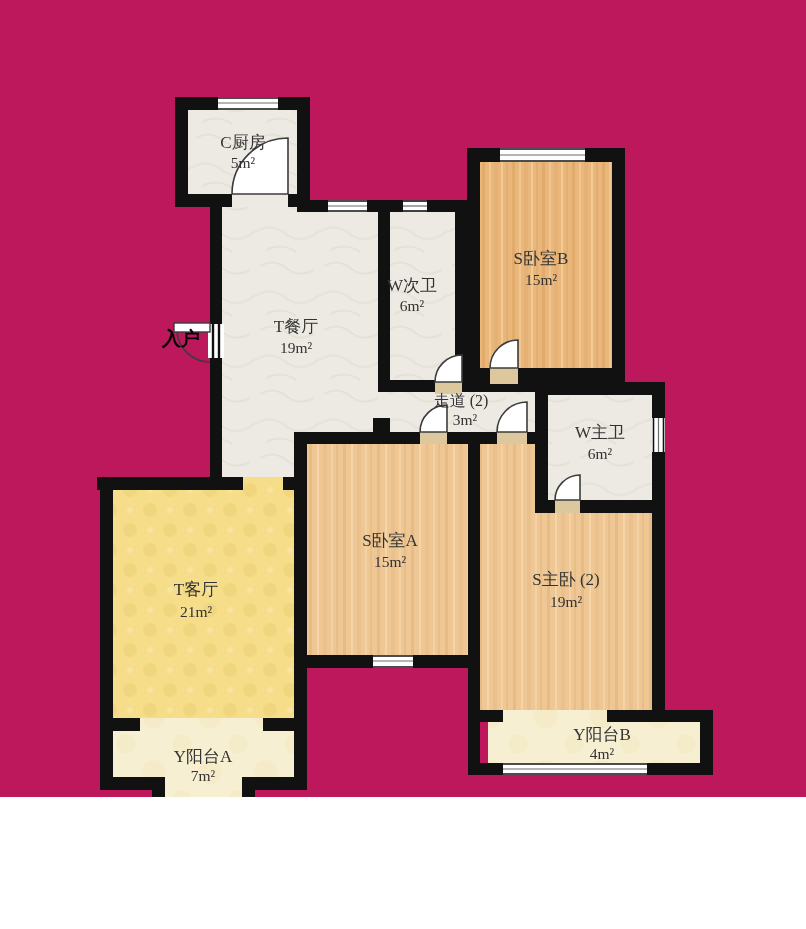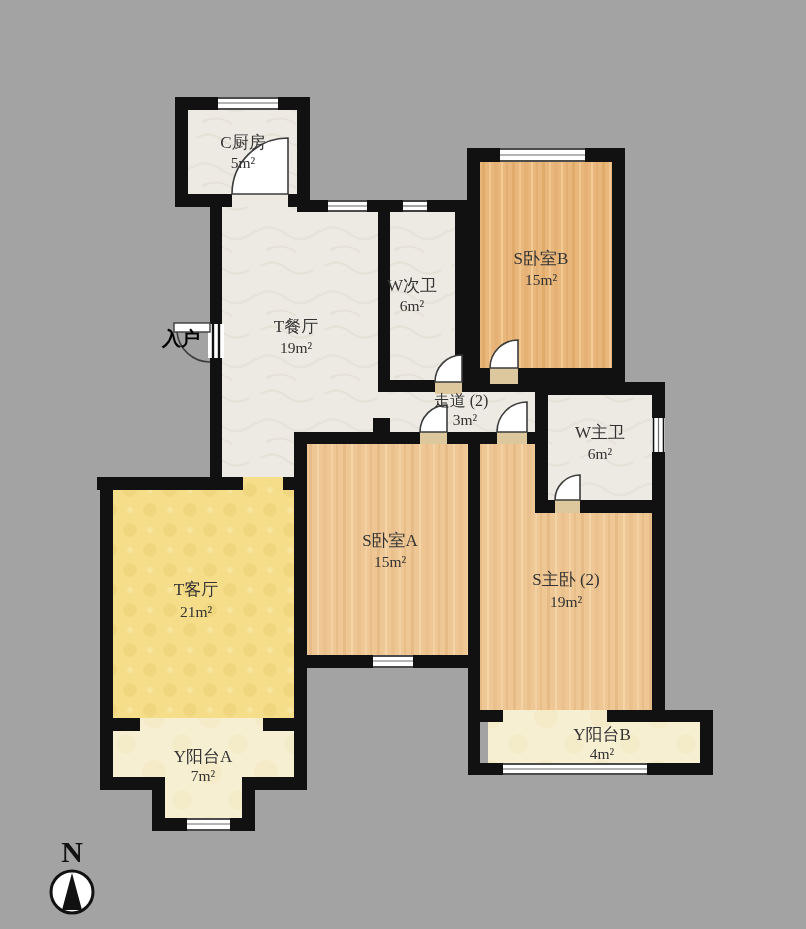--- a/index.html
+++ b/index.html
@@ -1,16 +1,16 @@
 <!DOCTYPE html>
 <html><head>
 <meta charset="utf-8">
 <style>
   html,body{margin:0;padding:0;background:#ffffff;}
-  #stage{position:relative;width:806px;height:929px;background:#a3a3a3;overflow:hidden;
+  #stage{position:relative;width:806px;height:797px;background:#be185d;overflow:hidden;
          font-family:"Liberation Serif","DejaVu Serif",serif;}
   svg{position:absolute;left:0;top:0;}
   text{fill:#333333;font-family:"Liberation Serif","DejaVu Serif",serif;}
   .room-name{font-size:17px;}
   .room-area{font-size:15.5px;}
   .corr-name{font-size:16px;}
   .entrance{font-size:19px;font-weight:bold;fill:#000000;}
   .north{font-size:30px;font-weight:bold;fill:#111111;}
   .wall{fill:#111111;stroke:none;}
   .doorpie{fill:#ffffff;stroke:#3c3c3c;stroke-width:1.6;}

